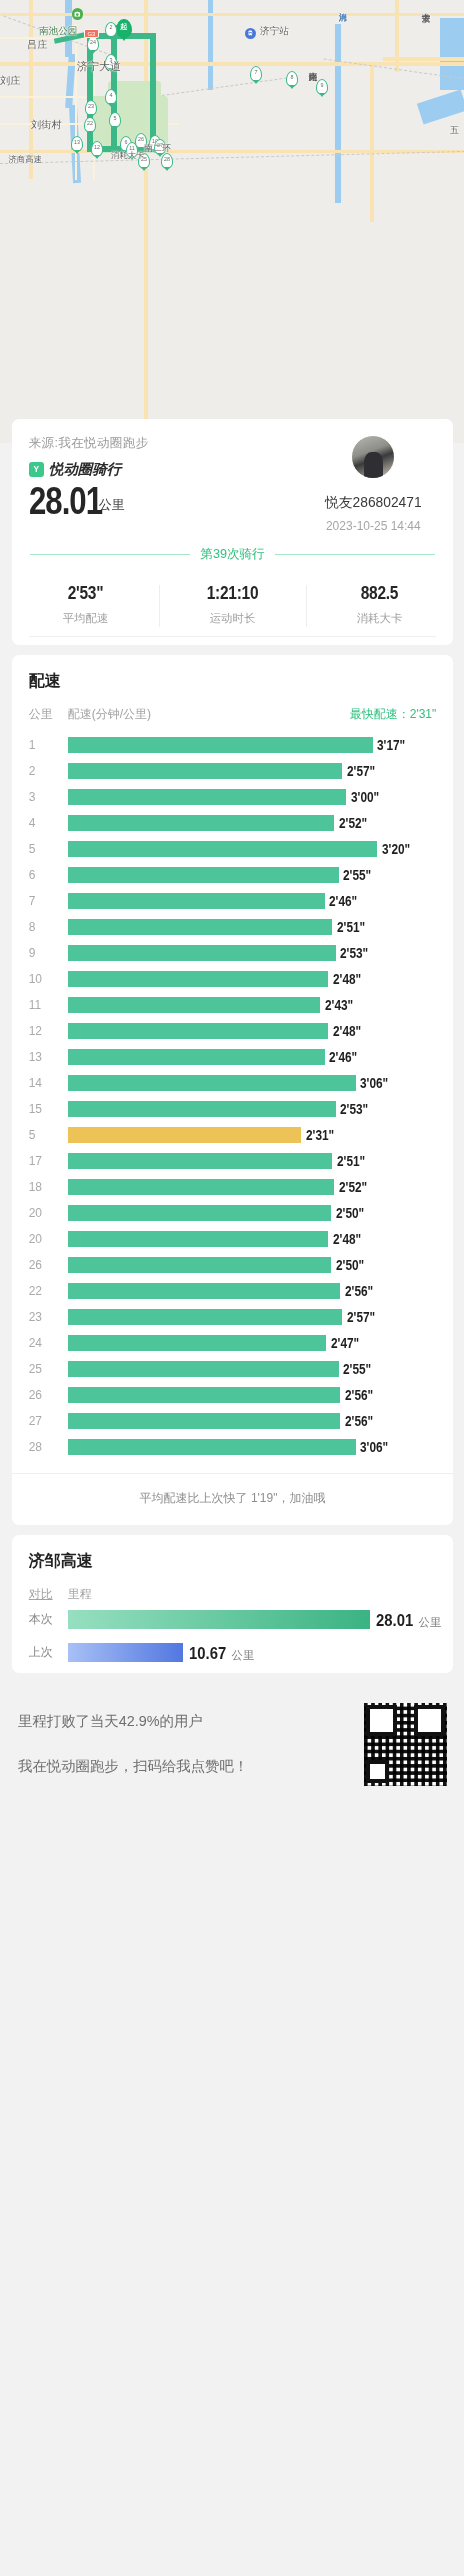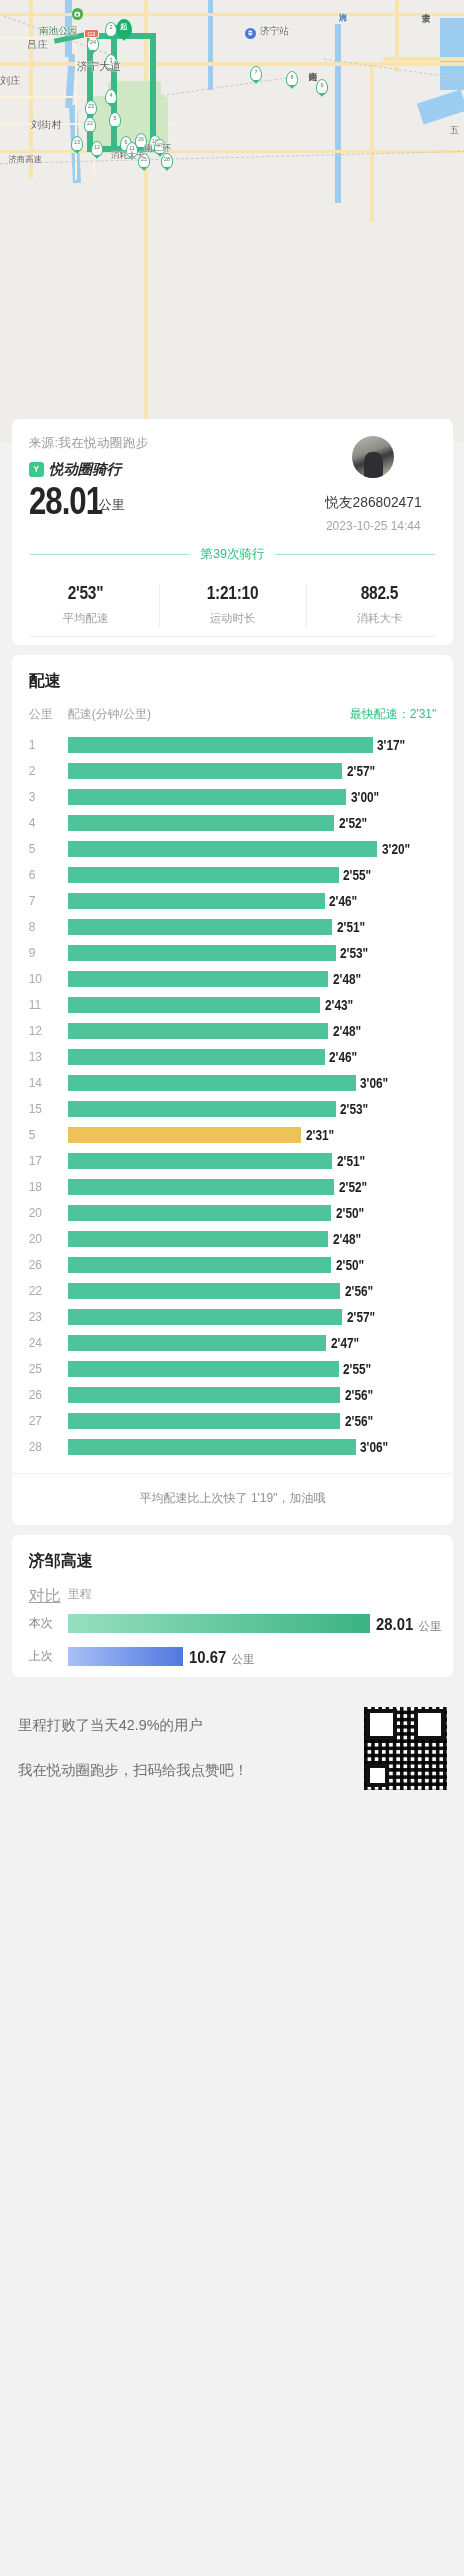--- a/index.html
+++ b/index.html
@@ -143,21 +143,21 @@
     transform-origin: left center;
   }
   .pacenote {
     text-align: center; font-size: 12px; color: #8e8e8e;
     padding: 15.6px 0 18px 0; margin-top: 9.6px; border-top: 0.6px solid #efefef;
   }
 
   
   .mileage { padding: 15.6px 16.7px 3.6px 16.7px; }
   .mhead { display: flex; margin-top: 14.4px; }
-  .mh-a { width: 39px; font-size: 16px; color: #a3a3a3; text-decoration: underline; }
+  .mh-a { width: 39px; font-size: 12px; color: #a3a3a3; text-decoration: underline; }
   .mh-b { font-size: 12px; color: #a3a3a3; }
   .mrow { display: flex; align-items: center; height: 33px; }
   .m-lab { width: 39px; font-size: 12px; color: #888; }
   .m-track { flex: 1; position: relative; height: 19px; }
   .m-fill {
     position: absolute; left: 0; top: 0; height: 19px;
     background: linear-gradient(90deg,#96dfc0 0%,#3bb383 100%);
   }
   .m-fill.prev { background: linear-gradient(90deg,#a8c0f5 0%,#5277e0 100%); }
   .m-val {

